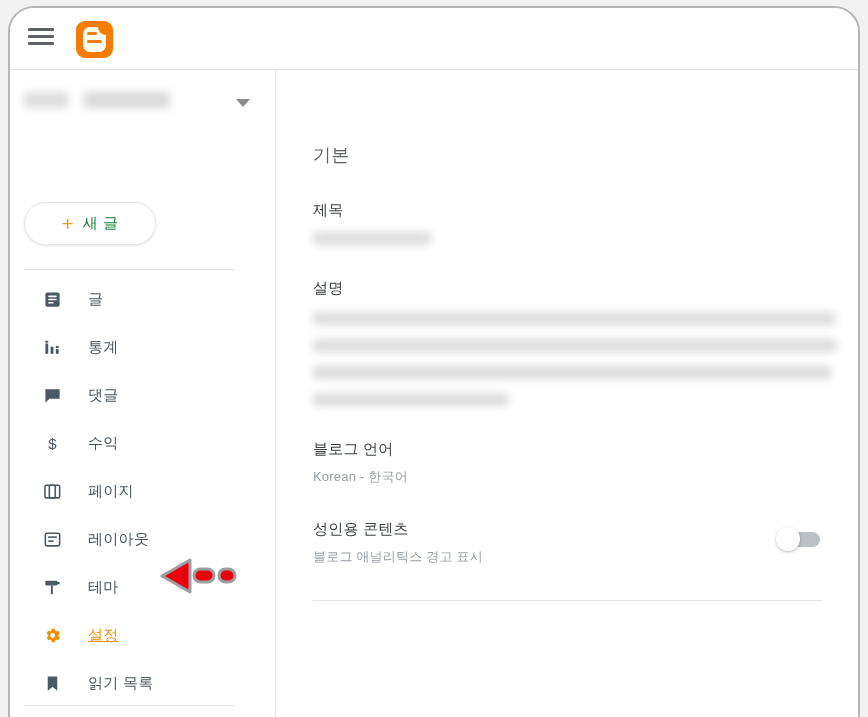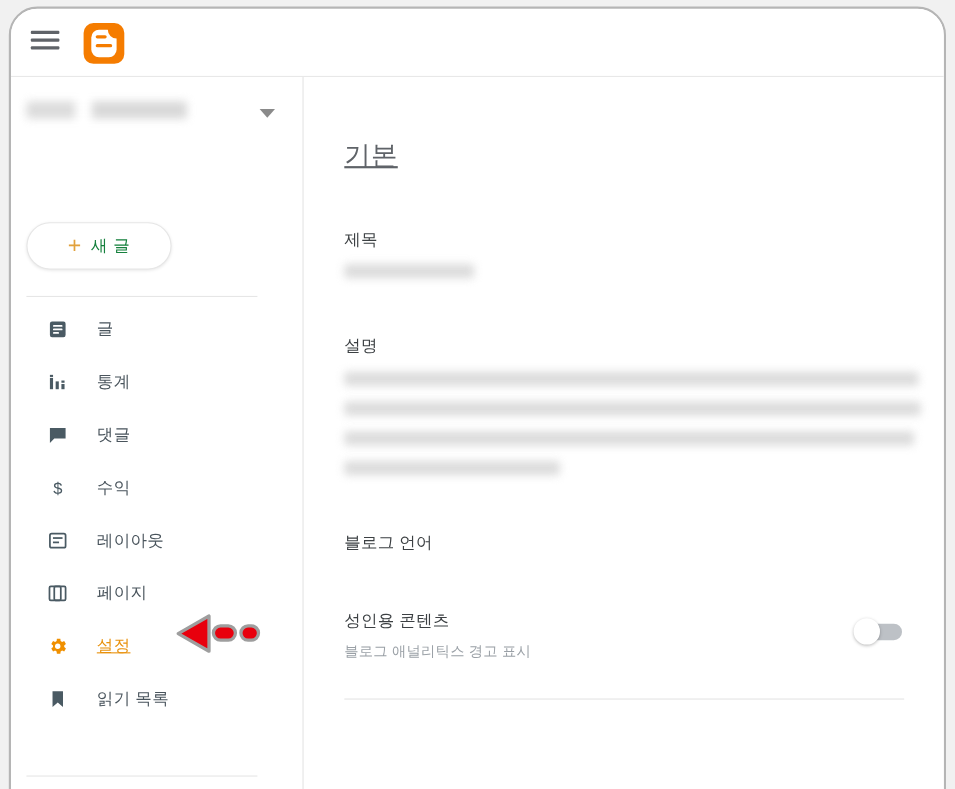--- a/index.html
+++ b/index.html
@@ -229,31 +229,30 @@
     left: 267px;
     top: 62px;
     right: 0;
     bottom: 0;
     background: #ffffff;
     padding: 0 36px 0 36px;
     overflow: hidden;
   }
 
   .section-title {
-    font-size: 24px;
+    font-size: 18px;
     color: #5f6368;
-    margin-top: 55px;
+    margin-top: 73px;
     letter-spacing: .3px;
-    text-decoration: underline;
   }
 
   .row-label {
     font-size: 15px;
     color: #3c4043;
-    margin-top: 52px;
+    margin-top: 34px;
     letter-spacing: .2px;
   }
   .row-sub {
     font-size: 13px;
     color: #9aa0a6;
     margin-top: 9px;
     letter-spacing: .2px;
   }
 
   .blur-line {
@@ -389,38 +388,48 @@
           <svg width="19" height="19" viewBox="0 0 24 24">
               <text x="12" y="19" text-anchor="middle" font-family="Liberation Sans, sans-serif" font-size="19" fill="#4a5a63">$</text>
             </svg>
         </span>
         <span class="label">수익</span>
       </div>
 
       <div class="nav-item">
         <span class="icon">
           <svg width="19" height="19" viewBox="0 0 24 24">
+            <rect x="2.5" y="4" width="13" height="16" rx="1.5" fill="none" stroke="#4a5a63" stroke-width="2"></rect>
+            <rect x="8" y="4" width="13" height="16" rx="1.5" fill="none" stroke="#4a5a63" stroke-width="2"></rect>
+          </svg>
+        </span>
+        <span class="label">페이지</span>
+      </div>
+
+      <div class="nav-item">
+        <span class="icon">
+          <svg width="19" height="19" viewBox="0 0 24 24">
             <rect x="3" y="4" width="18" height="16" rx="2" fill="none" stroke="#4a5a63" stroke-width="2"></rect>
             <rect x="6.5" y="8" width="11" height="2" fill="#4a5a63"></rect>
             <rect x="6.5" y="13" width="7" height="2" fill="#4a5a63"></rect>
           </svg>
         </span>
         <span class="label">레이아웃</span>
       </div>
 
       <div class="nav-item">
         <span class="icon">
           <svg width="19" height="19" viewBox="0 0 24 24">
-            <rect x="2.5" y="4" width="13" height="16" rx="1.5" fill="none" stroke="#4a5a63" stroke-width="2"></rect>
-            <rect x="8" y="4" width="13" height="16" rx="1.5" fill="none" stroke="#4a5a63" stroke-width="2"></rect>
+            <rect x="3" y="3.5" width="15" height="6" rx="1" fill="#4a5a63"></rect>
+            <rect x="17.5" y="5" width="3.5" height="3" fill="#4a5a63"></rect>
+            <rect x="10" y="9.5" width="2.4" height="11" fill="#4a5a63"></rect>
           </svg>
         </span>
-        <span class="label">페이지</span>
-      </div>
-
+        <span class="label">테마</span>
+      </div>
 
       <div class="nav-item active">
         <span class="icon">
           <svg width="19" height="19" viewBox="0 0 24 24">
             <path fill="#f09000" d="M19.4 13a7.6 7.6 0 000-2l2-1.6-2-3.4-2.4 1a7.5 7.5 0 00-1.7-1L15 3.4h-4l-.3 2.6a7.5 7.5 0 00-1.7 1l-2.4-1-2 3.4L6.6 11a7.6 7.6 0 000 2l-2 1.6 2 3.4 2.4-1c.5.4 1.1.8 1.7 1l.3 2.6h4l.3-2.6c.6-.2 1.2-.6 1.7-1l2.4 1 2-3.4z"></path>
             <circle cx="12" cy="12" r="3.1" fill="#ffffff"></circle>
           </svg>
         </span>
         <span class="label">설정</span>
       </div>
@@ -457,20 +466,21 @@
     <div class="setting-row blur-desc">
       <div class="row-label">설명</div>
       <div class="blur-line" style="width:522px;"></div>
       <div class="blur-line" style="width:524px;"></div>
       <div class="blur-line" style="width:518px;"></div>
       <div class="blur-line" style="width:196px;"></div>
     </div>
 
     <div class="setting-row">
       <div class="row-label">블로그 언어</div>
+      <div class="row-sub">Korean - 한국어</div>
     </div>
 
     <div class="setting-row">
       <div class="row-label">성인용 콘텐츠</div>
       <div class="row-sub">블로그 애널리틱스 경고 표시</div>
       <div class="toggle">
         <div class="track"></div>
         <div class="knob"></div>
       </div>
     </div>

